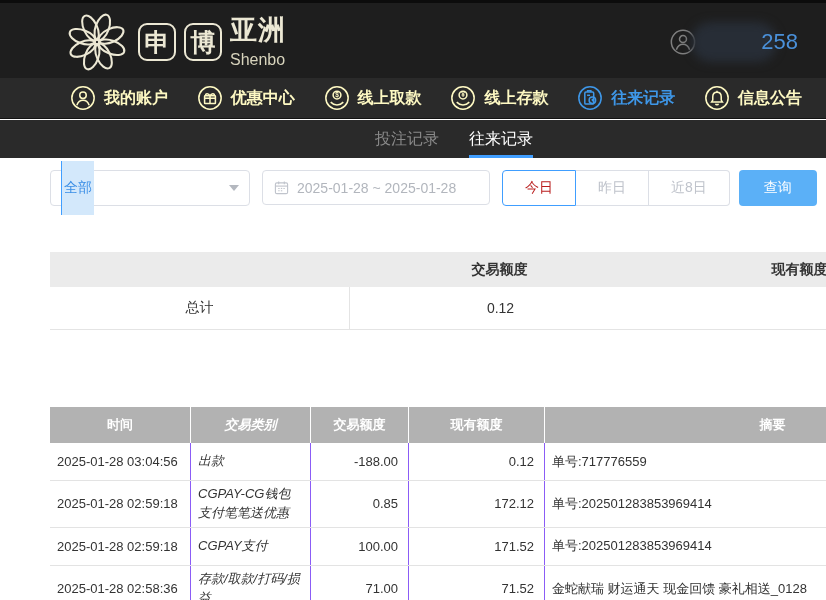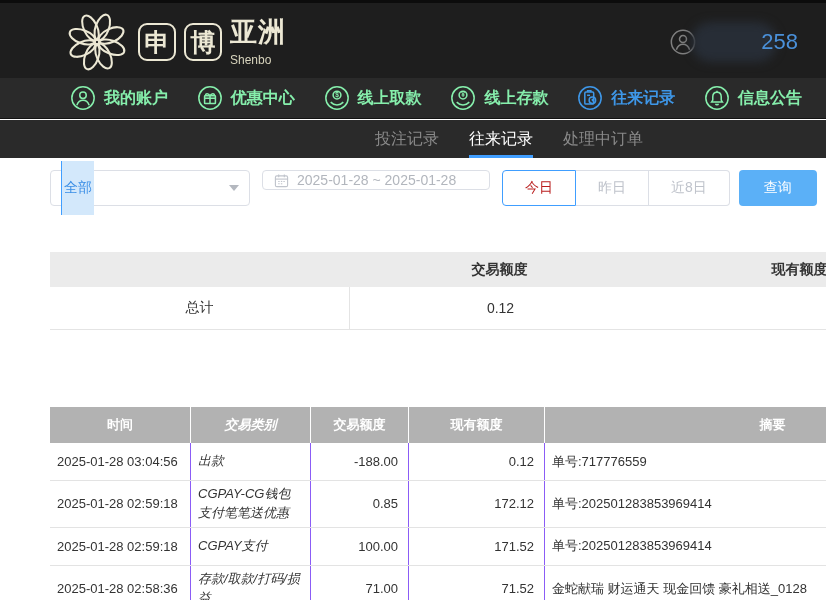--- a/index.html
+++ b/index.html
@@ -10,32 +10,32 @@
   
   .topbar { position:absolute; left:0; top:0; width:100%; height:78px;
             background:#1e1e1e; border-top:3px solid #0c0c0c; }
   .logo { position:absolute; left:64px; top:6px; display:flex; align-items:center; color:#ece8d4; }
   .logo-flower { width:66px; height:66px; }
   .logo-box { width:38px; height:38px; border:2px solid #ece8d4; border-radius:9px;
               display:flex; align-items:center; justify-content:center;
               font-size:25px; font-weight:bold; margin-left:8px; }
   .logo-region { margin-left:8px; line-height:1; }
   .logo-region .cn { font-size:27px; font-weight:bold; letter-spacing:1px; }
-  .logo-region .en { font-size:12px; color:#d8d4bd; margin-top:8px; }
+  .logo-region .en { font-size:16px; color:#d8d4bd; margin-top:8px; }
   .user-area { position:absolute; right:28px; top:18px; height:42px; display:flex; align-items:center; }
   .user-icon { width:28px; height:28px; color:#7f7f7f; margin-right:-6px; }
   .blur-pill { width:86px; height:40px; background:#272d36; border-radius:22px;
                filter:blur(5px); margin-right:-16px; }
   .user-number { font-size:22px; color:#4a90d9; position:relative; }
 
   
   .mainnav { position:absolute; left:0; top:78px; width:100%; height:41px; background:#2a2a2a;
              display:flex; align-items:center; justify-content:space-between;
              padding:0 24px 0 70px; border-bottom:1px solid #131313; }
-  .nav-item { display:flex; align-items:center; gap:8px; color:#86efac; font-size:16px;
+  .nav-item { display:flex; align-items:center; gap:8px; color:#fef9c3; font-size:16px;
               font-weight:600; cursor:pointer; white-space:nowrap; }
   .nav-item svg { width:26px; height:26px; }
   .nav-item.active { color:#3e97e8; }
 
   
   .subnav { position:absolute; left:0; top:120px; width:100%; height:38px; background:#2a2a2a;
             display:flex; align-items:flex-end; gap:30px; padding-left:375px; }
   .subnav-item { position:relative; font-size:16px; color:#8a8a8a; cursor:pointer;
                  height:38px; display:flex; align-items:center; white-space:nowrap; }
   .subnav-item.active { color:#fff; }
@@ -43,21 +43,21 @@
 
   
   .filter-row { position:absolute; left:50px; top:170px; height:36px; display:flex; }
   .sel-box { position:relative; width:200px; height:36px; border:1px solid #dcdfe6; border-radius:4px;
              display:flex; align-items:center; padding-left:10px; cursor:pointer; background:#fff; }
   .sel-value { font-size:14px; color:#3a8ee6; background:#d3e8fb; padding:18px 2px;
                border-left:1px solid #409eff; }
   .sel-caret { position:absolute; right:10px; top:14px; width:0; height:0;
                border-left:5px solid transparent; border-right:5px solid transparent;
                border-top:6px solid #b4b8bf; }
-  .date-box { position:relative; width:228px; height:20px; border:1px solid #dcdfe6; border-radius:4px;
+  .date-box { position:relative; width:228px; height:35px; border:1px solid #dcdfe6; border-radius:4px;
               margin-left:12px; display:flex; align-items:center; padding-left:11px; gap:8px;
               background:#fff; cursor:pointer; }
   .date-box svg { width:15px; height:15px; color:#c0c4cc; flex:none; }
   .date-text { font-size:14px; color:#b2b6bd; white-space:nowrap; }
   .btn-group { display:flex; margin-left:12px; }
   .quick-btn { height:36px; padding:0 22px; font-size:14px; color:#bfc3cb; background:#fff;
                border:1px solid #dcdfe6; border-left:none; display:flex; align-items:center; cursor:pointer; }
   .quick-btn:first-child { border-left:1px solid #dcdfe6; border-radius:4px 0 0 4px; }
   .quick-btn:last-child { border-radius:0 4px 4px 0; }
   .quick-btn.active { color:#b91c1c; border:1px solid #409eff; }
@@ -187,23 +187,20 @@
   </nav>
 
   <nav class="subnav">
     <div class="subnav-item">
       <span>投注记录</span>
     </div>
     <div class="subnav-item active">
       <span>往来记录</span>
         <span class="underline"></span>
     </div>
-    <div class="subnav-item">
-      <span>处理中订单</span>
-    </div>
   </nav>
 
   <div class="filter-row">
     <div class="sel-box">
       <span class="sel-value">全部</span>
       <span class="sel-caret"></span>
     </div>
     <div class="date-box">
       <svg viewBox="0 0 16 16" fill="none" stroke="currentColor" stroke-width="1.2">
         <rect x="1.5" y="3" width="13" height="11.5" rx="1.5"></rect>

